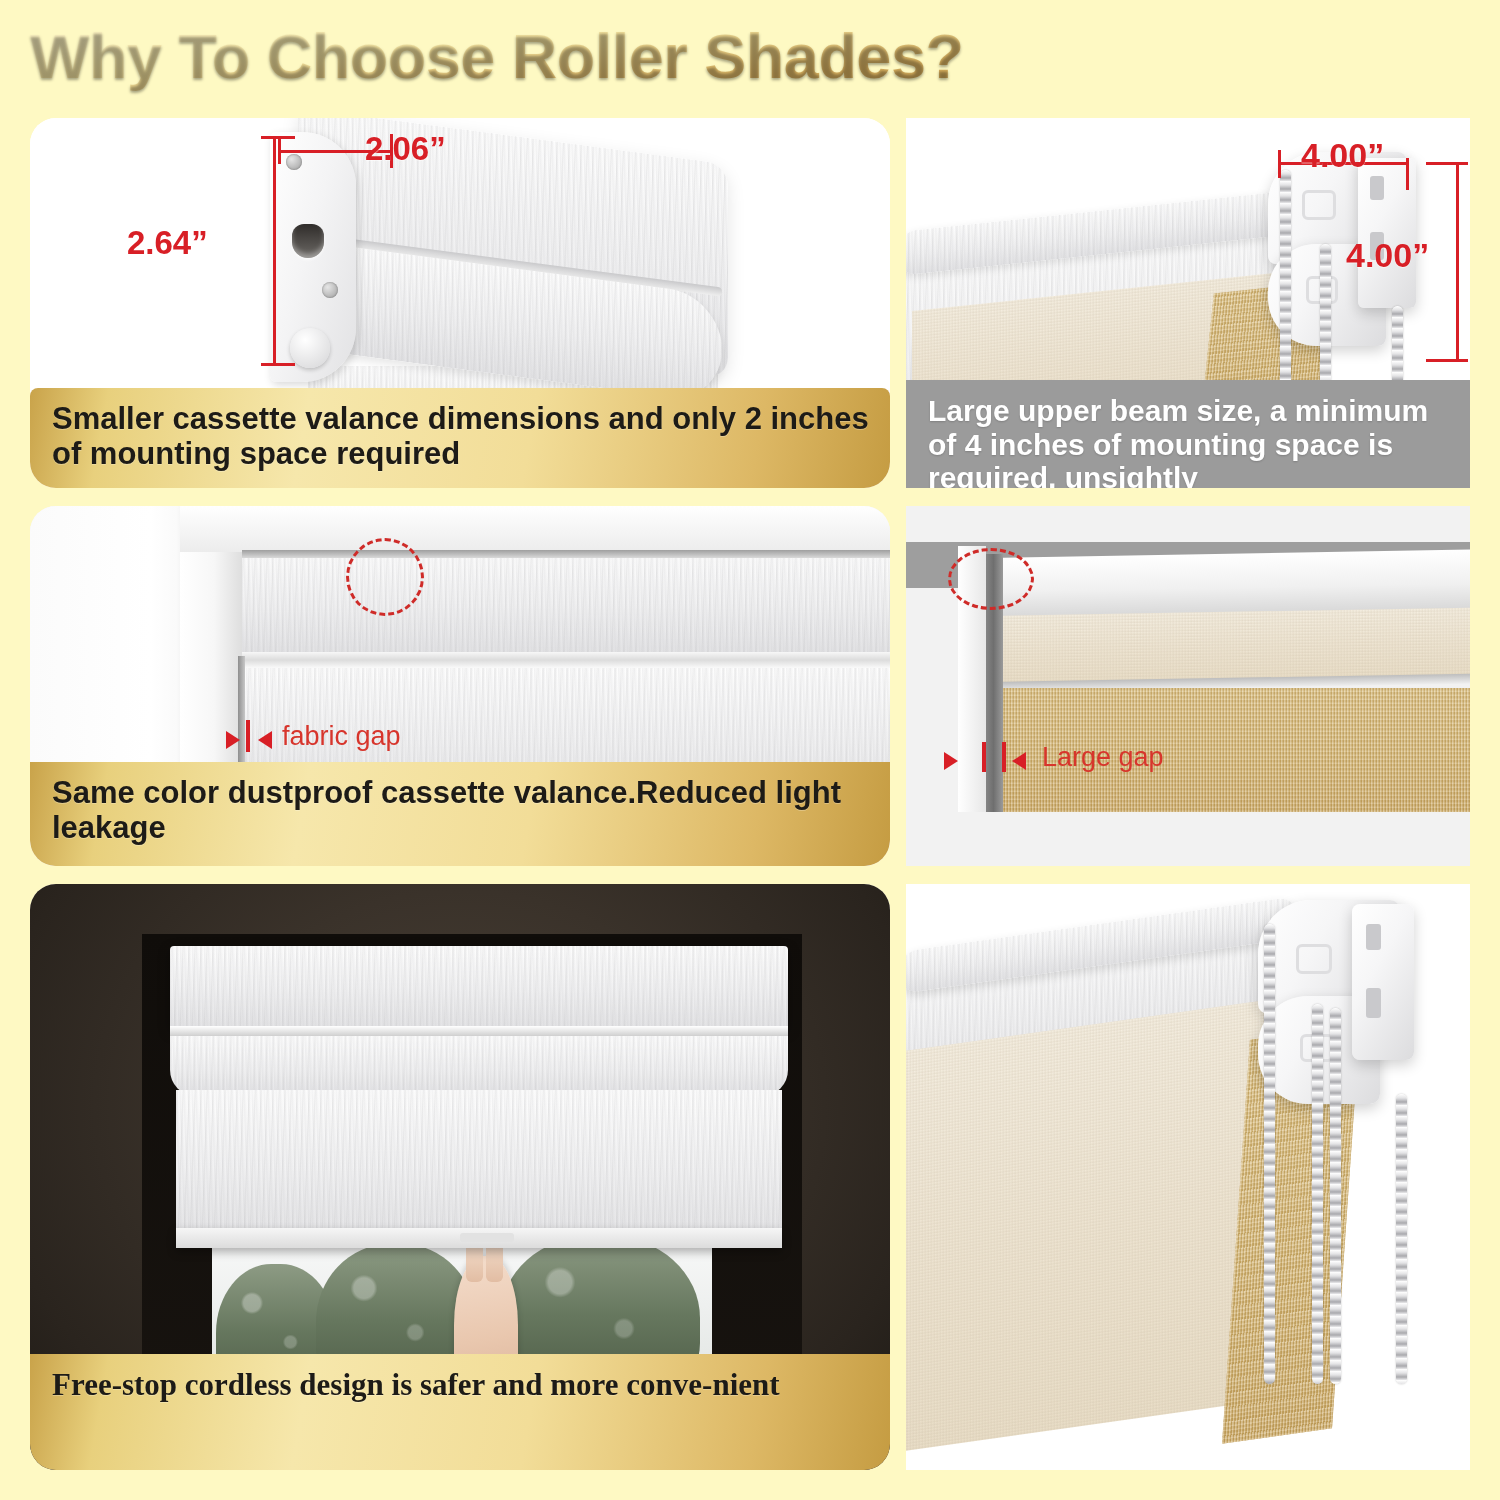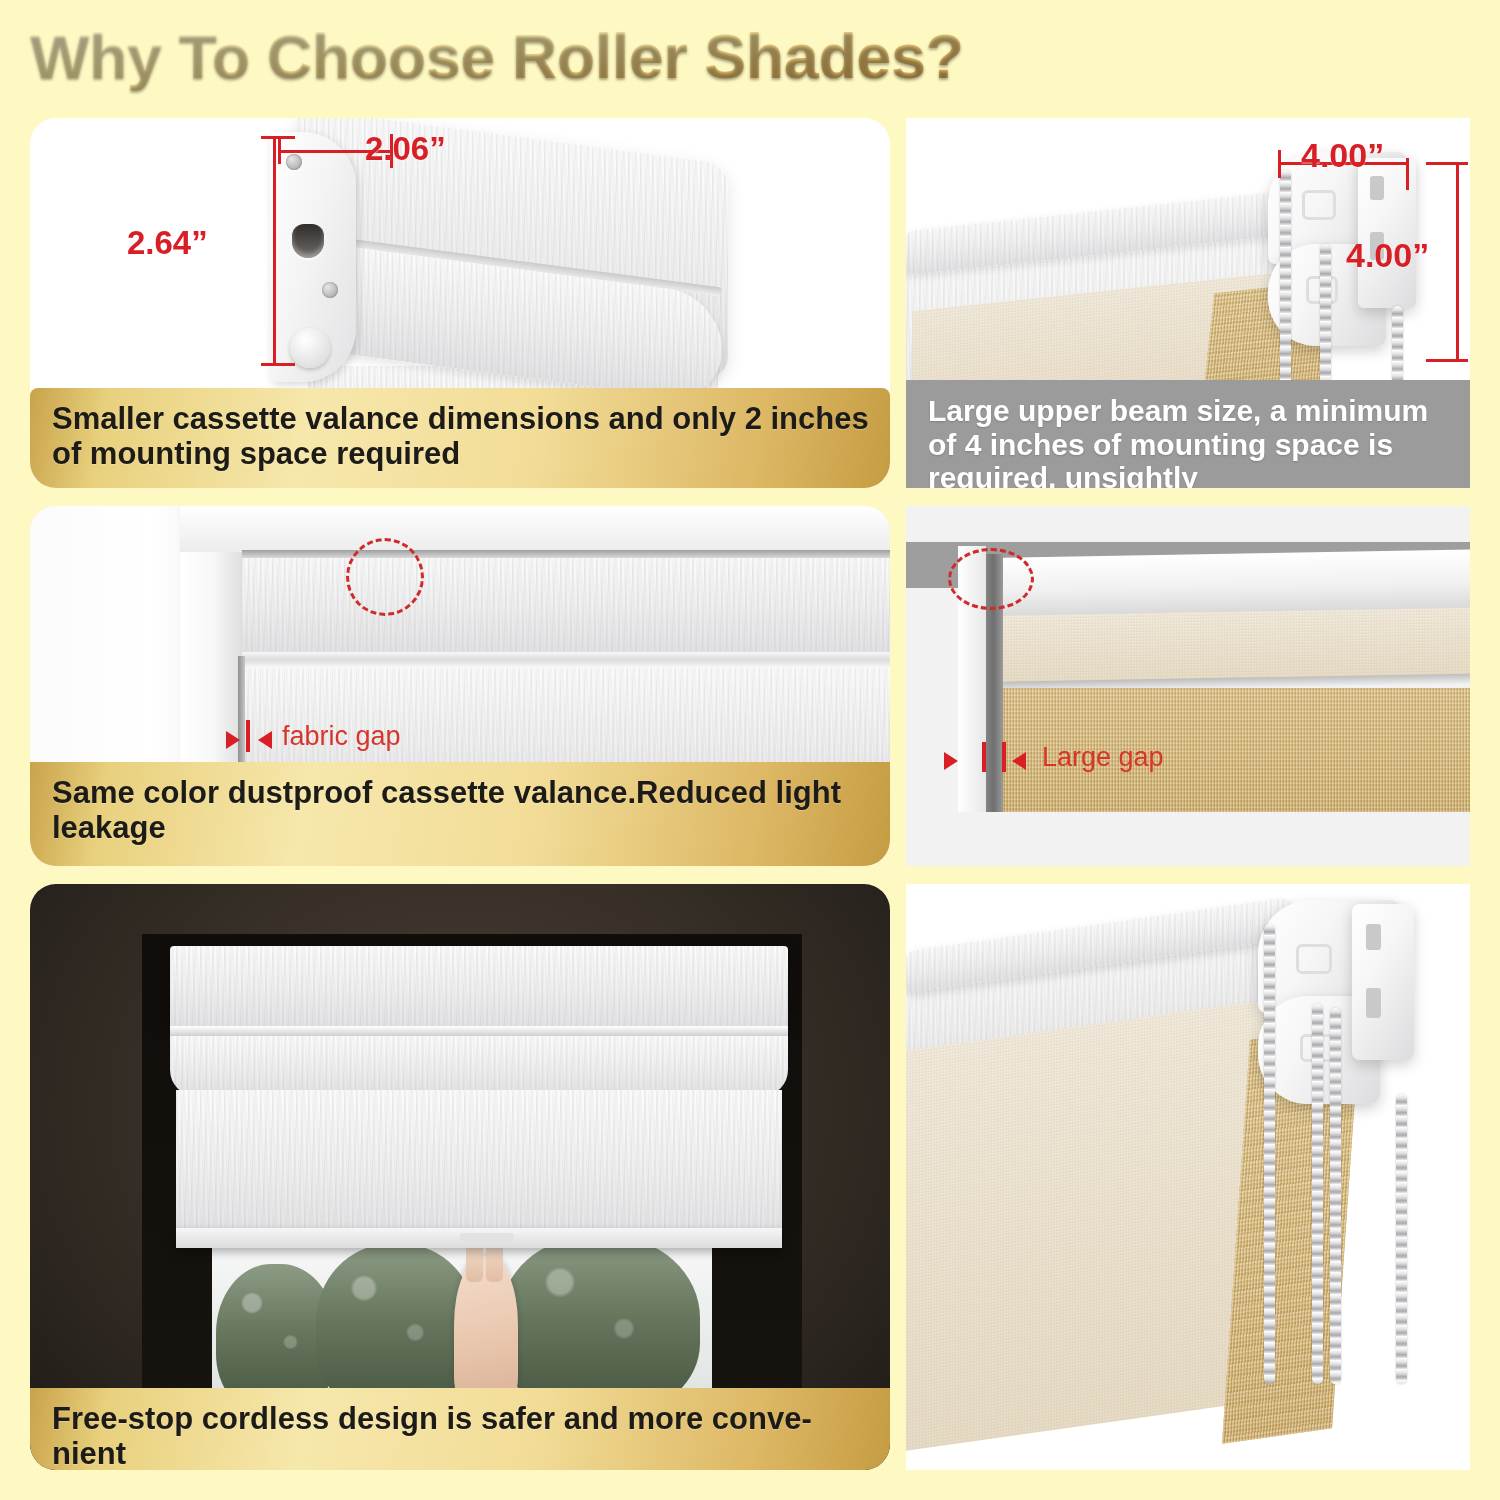--- a/index.html
+++ b/index.html
@@ -445,21 +445,21 @@
                   border-radius:0 0 26px 26px;"></div>
 
       <div class="fabric-white" style="position:absolute;left:146px;top:206px;width:606px;height:150px;"></div>
       <div style="position:absolute;left:146px;top:344px;width:606px;height:20px;
                   background:linear-gradient(180deg,#f6f6f6,#dcdcdc);
                   box-shadow:0 4px 10px rgba(0,0,0,0.30);"></div>
       <div style="position:absolute;left:430px;top:349px;width:54px;height:9px;
                   background:#e2e2e2;border-radius:3px;"></div>
     </div>
 
-    <div class="cap gold" style="height:82px;">Free-stop cordless design is safer and more conve-nient</div>
+    <div class="cap gold" style="height:116px;font-family:Liberation Serif, serif;">Free-stop cordless design is safer and more conve-nient</div>
   </div>
 
   <div class="panel right" style="left:906px; top:884px; width:564px; height:586px;">
     <div class="photo">
       <div style="position:absolute;inset:0;background:#ffffff;"></div>
 
       <div class="fabric-white" style="position:absolute;left:-8px;top:64px;width:400px;height:118px;
                   transform:skewY(-8deg);"></div>
 
       <div class="roller-tube fabric-white" style="left:-8px;top:40px;width:400px;height:42px;transform:skewY(-8deg);

